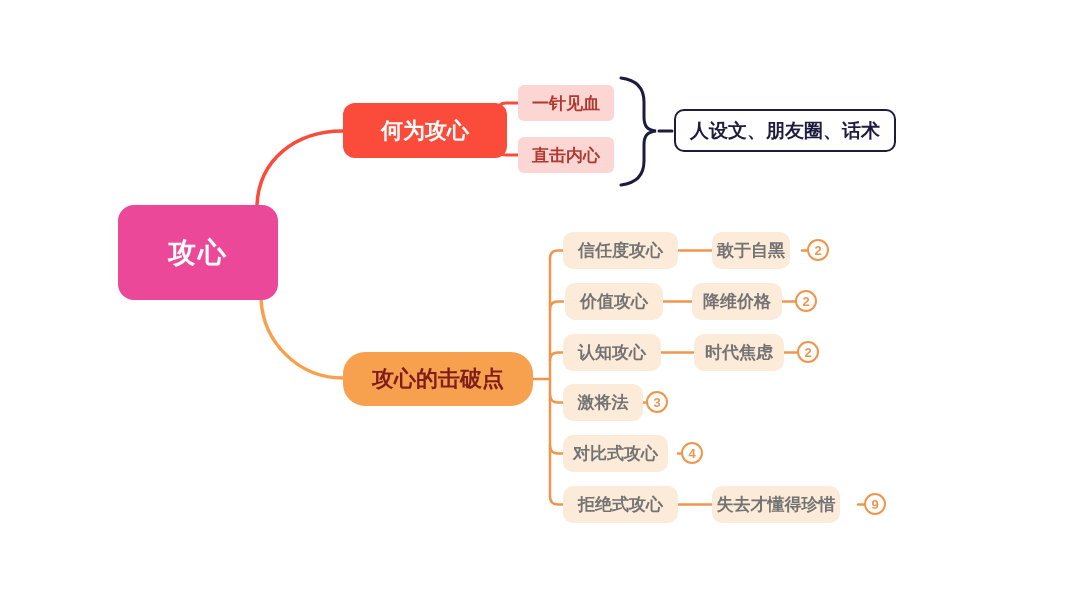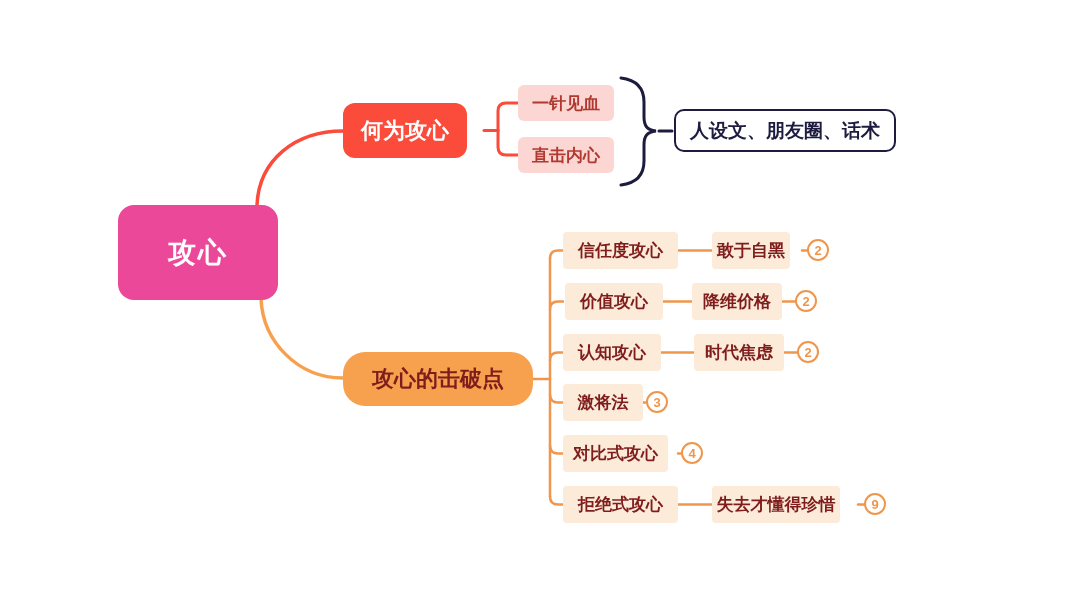--- a/index.html
+++ b/index.html
@@ -26,21 +26,21 @@
   }
   .summary-box{
     background:#ffffff;color:#1d1c3f;border:2.5px solid #1d1c3f;
     border-radius:10px;font-size:19px;font-weight:600;
   }
   .orange-branch{
     background:#f7a14e;color:#7f1d1d;border-radius:22px;
     font-size:22px;font-weight:bold;
   }
   .cream{
-    background:#fcebd9;color:#7f1d1d;border-radius:4px;
+    background:#fcebd9;color:#737373;border-radius:10px;
     font-size:17px;font-weight:600;
   }
   .badge{
     position:absolute;width:22px;height:22px;border-radius:50%;
     background:#ffffff;border:2px solid #ef964c;color:#ef964c;
     box-sizing:border-box;display:flex;align-items:center;justify-content:center;
     font-size:13px;font-weight:600;line-height:1;
   }
 </style>
 </head>
@@ -79,21 +79,21 @@
     <path d="M802 250.5 H808" fill="none" stroke="#ef964c" stroke-width="2.5" stroke-linecap="round"></path>
     <path d="M782 301.5 H796" fill="none" stroke="#ef964c" stroke-width="2.5" stroke-linecap="round"></path>
     <path d="M784 352.5 H798" fill="none" stroke="#ef964c" stroke-width="2.5" stroke-linecap="round"></path>
     <path d="M643 402.5 H647" fill="none" stroke="#ef964c" stroke-width="2.5" stroke-linecap="round"></path>
     <path d="M678 453.5 H682" fill="none" stroke="#ef964c" stroke-width="2.5" stroke-linecap="round"></path>
     <path d="M858 504.5 H865" fill="none" stroke="#ef964c" stroke-width="2.5" stroke-linecap="round"></path>
   </svg>
 
   <div class="node root" style="left:118px;top:205px;width:160px;height:95px;">攻心</div>
 
-  <div class="node red-branch" style="left:343px;top:103px;width:124px;height:55px;">何为攻心</div>
+  <div class="node red-branch" style="left:343px;top:103px;width:164px;height:55px;">何为攻心</div>
   <div class="node pink" style="left:518px;top:85px;width:96px;height:36px;">一针见血</div>
   <div class="node pink" style="left:518px;top:137px;width:96px;height:36px;">直击内心</div>
   <div class="node summary-box" style="left:674px;top:109px;width:222px;height:43px;text-align:right;">人设文、朋友圈、话术</div>
 
   <div class="node orange-branch" style="left:343px;top:352px;width:190px;height:54px;">攻心的击破点</div>
 
   <div class="node cream" style="left:563px;top:232px;width:115px;height:37px;">信任度攻心</div>
   <div class="node cream" style="left:712px;top:232px;width:78px;height:37px;">敢于自黑</div>
   <div class="badge" style="left:807px;top:239px;">2</div>
 

